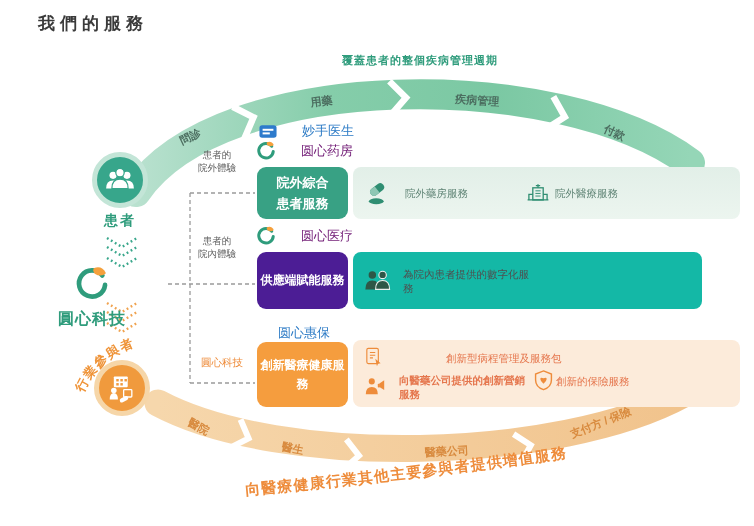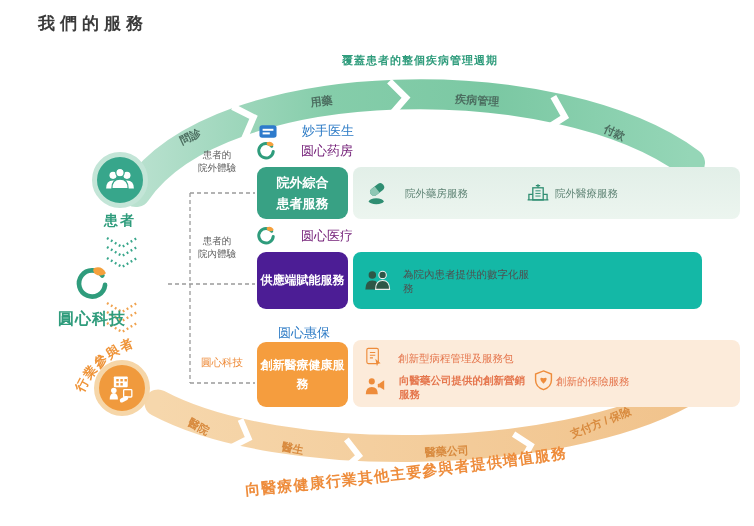--- a/index.html
+++ b/index.html
@@ -245,21 +245,21 @@
         <circle cx="10" cy="8.5" r="4"></circle>
         <path d="M2.5 24 q0 -9.5 7.5 -9.5 q7.5 0 7.5 9.5 z"></path>
         <circle cx="21" cy="8.5" r="4" stroke="#edf0ee" stroke-width="1.2"></circle>
         <path d="M13.5 24 q0 -9.5 7.5 -9.5 q7.5 0 7.5 9.5 z" stroke="#edf0ee" stroke-width="1.2"></path>
       </svg>
       <span class="p-label gray-label" style="margin-left:12px;width:128px;">為院內患者提供的數字化服務</span>
     </div>
   </div>
 
   <div class="abs panel panel-3">
-    <div class="p-item" style="left:10px;top:6px;">
+    <div class="p-item" style="left:10px;top:6px;gap:48px;">
       <svg width="23" height="23" viewBox="0 0 30 30" fill="none" stroke="#ee8c3b" stroke-width="1.5">
         <rect x="5" y="3" width="15" height="20" rx="2"></rect>
         <path d="M9 8.5 h7 M9 12 h7 M9 15.5 h4"></path>
         <path d="M16 16.5 l7 6 l-3.4 0.8 l-1.4 3.2 z" fill="#ee8c3b" stroke="none"></path>
       </svg>
       <span class="p-label orange-label" style="margin-left:12px;white-space:nowrap;">創新型病程管理及服務包</span>
     </div>
     <div class="p-item" style="left:10px;top:33px;font-weight:bold;">
       <svg width="24" height="24" viewBox="0 0 30 30" fill="#ee8c3b">
         <circle cx="11" cy="8" r="3.8"></circle>

